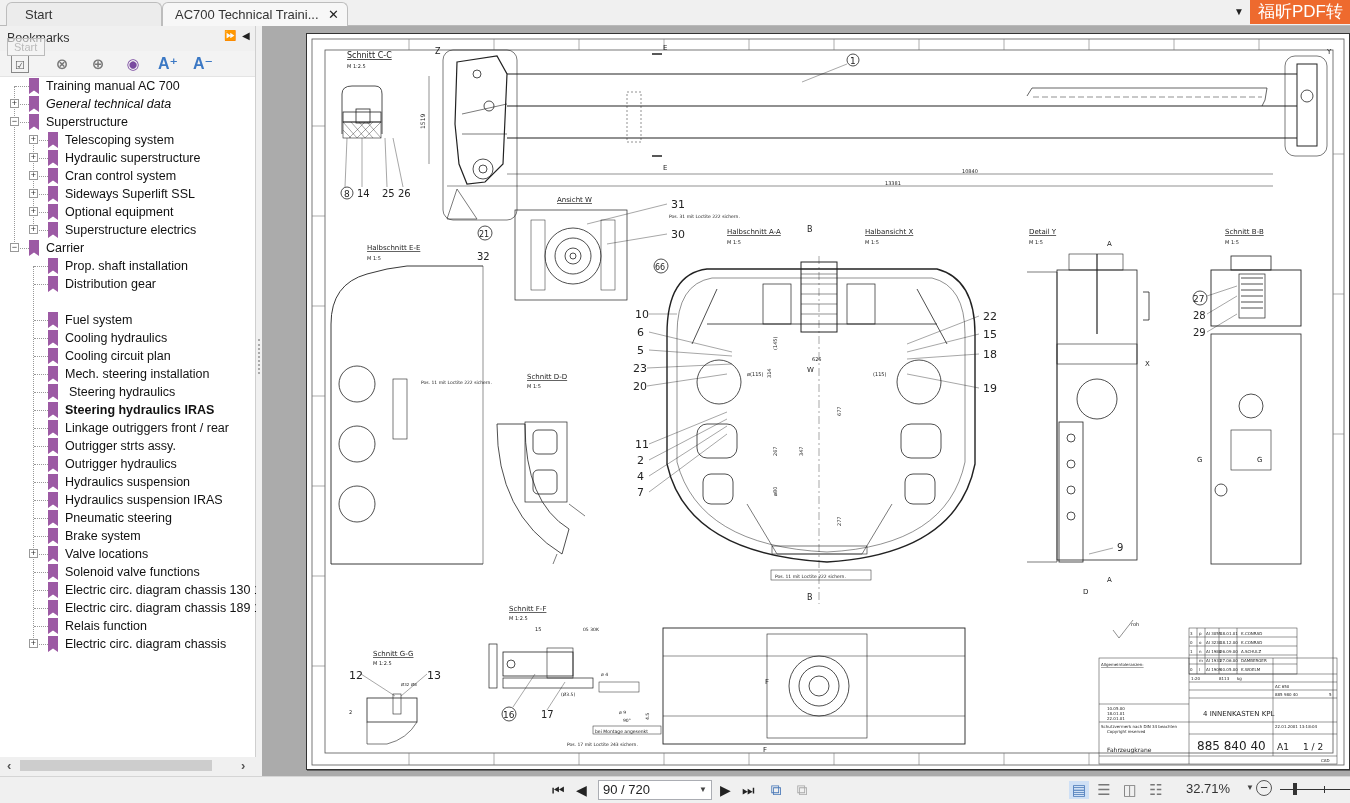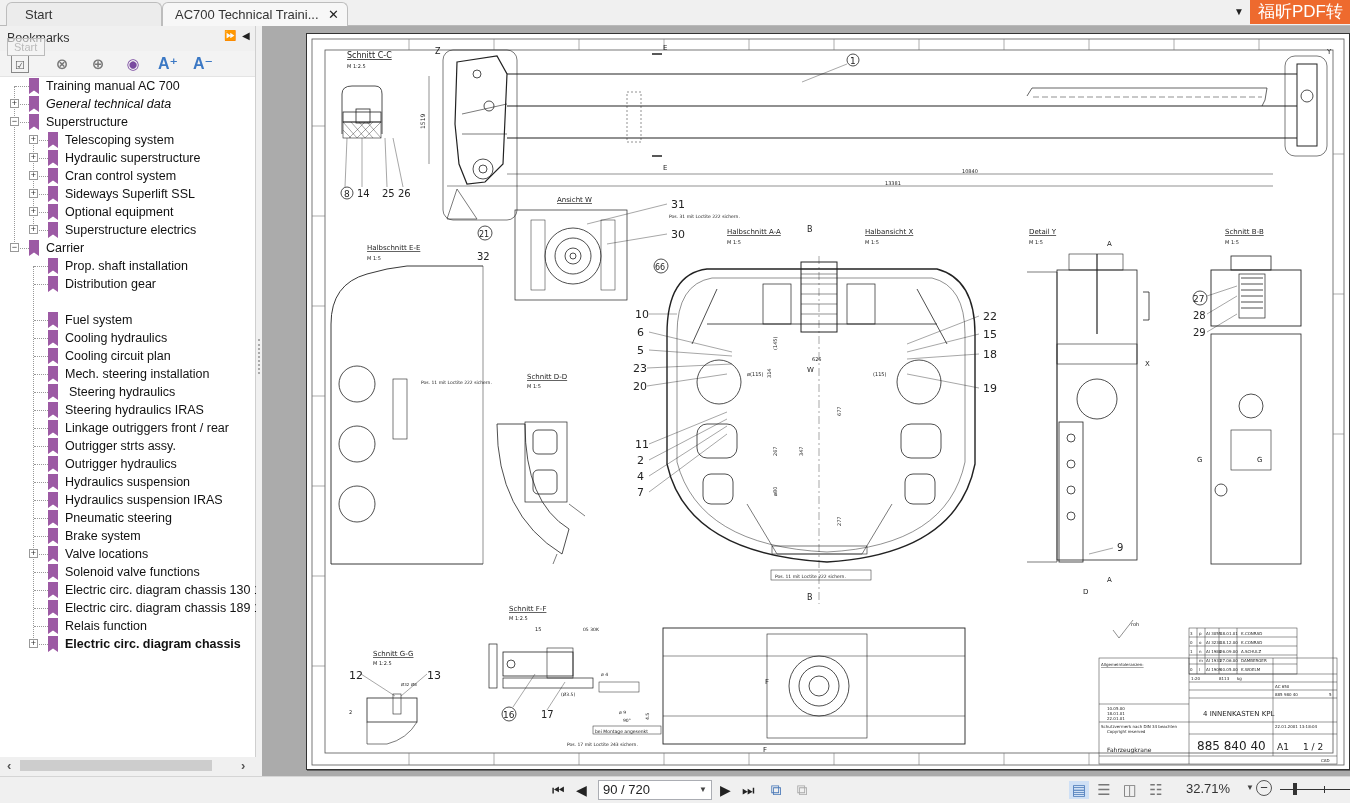--- a/index.html
+++ b/index.html
@@ -181,21 +181,21 @@
       <div class="node" style="top:288px;left:0;width:256px;">
           <span class="dots" style="left:34px;width:14px;"></span>
           <span class="bm" style="left:48px;"></span>
           <span class="lbl" style="left:65px;text-align:right;">Mech. steering installation</span>
         </div>
       <div class="node" style="top:306px;left:0;width:256px;">
           <span class="dots" style="left:34px;width:14px;"></span>
           <span class="bm" style="left:48px;"></span>
           <span class="lbl" style="left:69px;">Steering hydraulics</span>
         </div>
-      <div class="node" style="top:324px;left:0;width:256px;">
+      <div class="node" style="top:324px;left:0;width:256px;font-weight:bold;">
           <span class="dots" style="left:34px;width:14px;"></span>
           <span class="bm" style="left:48px;"></span>
           <span class="lbl" style="left:65px;">Steering hydraulics IRAS</span>
         </div>
       <div class="node" style="top:342px;left:0;width:256px;">
           <span class="dots" style="left:34px;width:14px;"></span>
           <span class="bm" style="left:48px;"></span>
           <span class="lbl" style="left:65px;">Linkage outriggers front / rear</span>
         </div>
       <div class="node" style="top:360px;left:0;width:256px;">
@@ -251,21 +251,21 @@
         </div>
       <div class="node" style="top:540px;left:0;width:256px;">
           <span class="dots" style="left:34px;width:14px;"></span>
           <span class="bm" style="left:48px;"></span>
           <span class="lbl" style="left:65px;">Relais function</span>
         </div>
       <div class="node" style="top:558px;left:0;width:256px;">
           <span class="exp" style="left:29px;">+</span>
           <span class="dots" style="left:39px;width:9px;"></span>
           <span class="bm" style="left:48px;"></span>
-          <span class="lbl" style="left:65px;font-weight:bold;">Electric circ. diagram chassis</span>
+          <span class="lbl" style="left:65px;">Electric circ. diagram chassis</span>
         </div>
     </div>
 
     <div class="hscroll">
       <span class="arr" style="left:7px;">‹</span>
       <div class="thumb"></div>
       <span class="arr" style="left:241px;">›</span>
     </div>
   </div>
 

